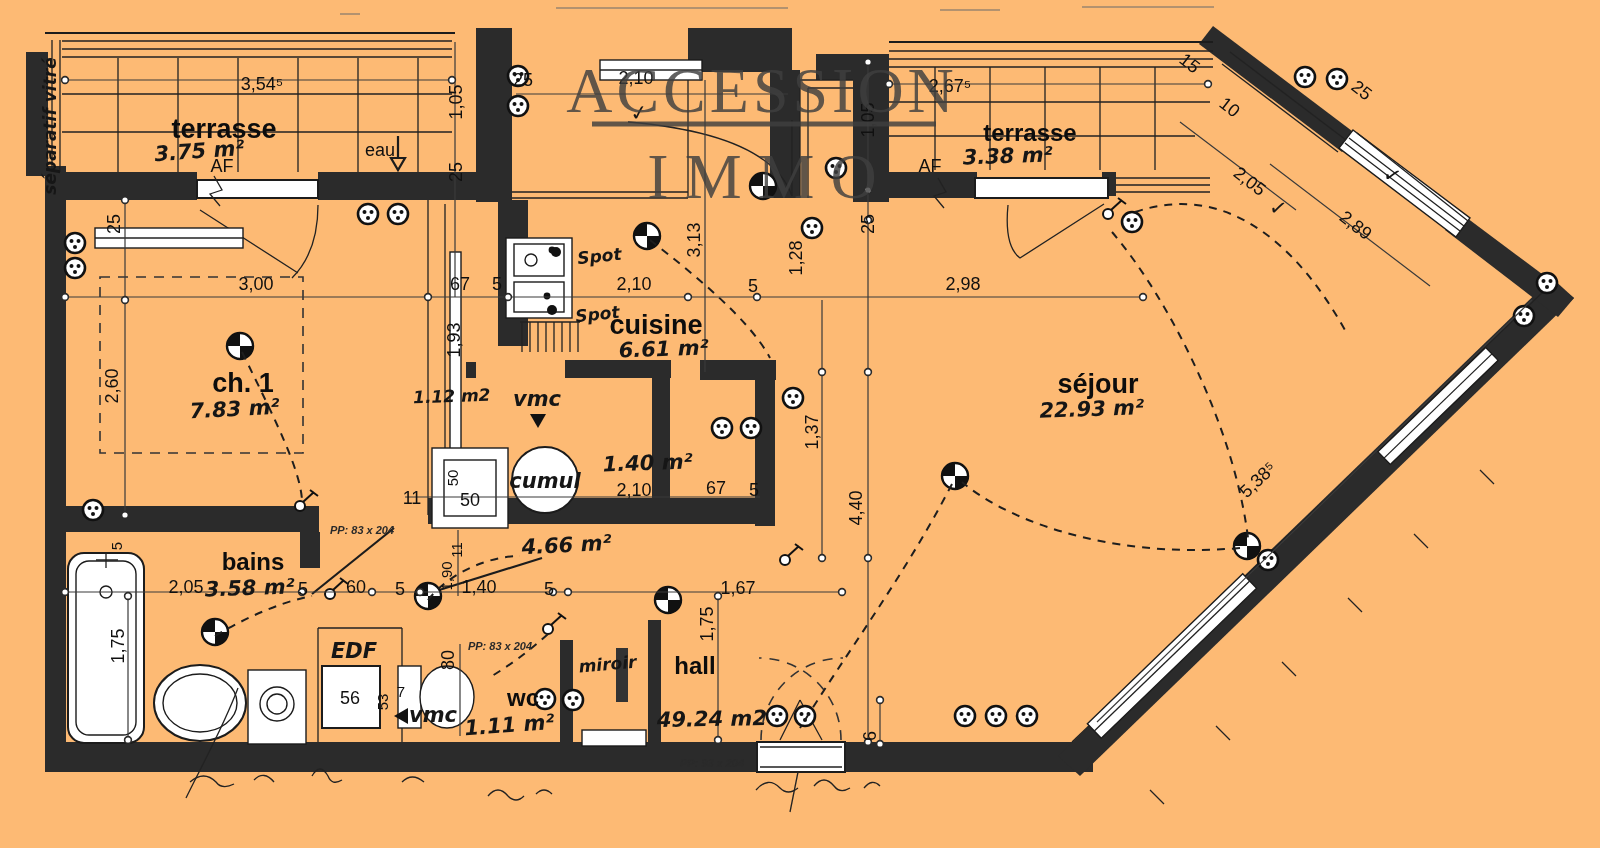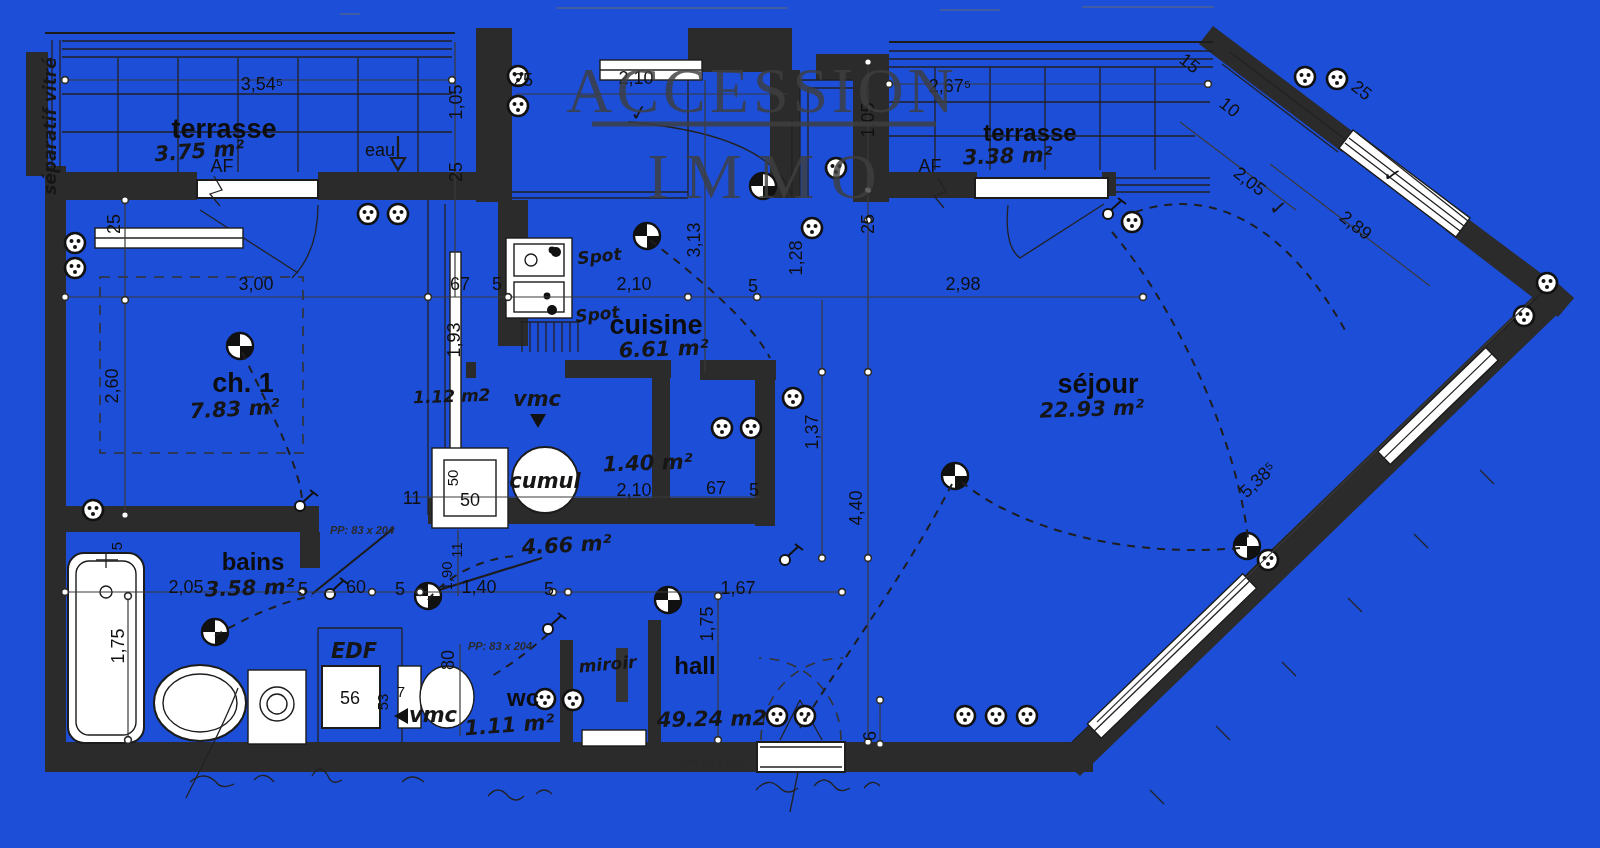--- a/index.html
+++ b/index.html
@@ -1,16 +1,16 @@
 <!DOCTYPE html>
 <html><head>
 <meta charset="utf-8">
 <style>
   html,body{margin:0;padding:0;background:#ffffff;}
-  .stage{position:relative;width:1600px;height:848px;background:#1d4ed8;overflow:hidden;
+  .stage{position:relative;width:1600px;height:848px;background:#fdba74;overflow:hidden;
          font-family:"Liberation Sans",sans-serif;}
   svg{display:block}
   .wall{fill:#2b2b2b;stroke:none}
   .ln{stroke:#1c1c1c;stroke-width:2.2;fill:none}
   .tln{stroke:#222;stroke-width:1.3;fill:none}
   .gln{stroke:#6b6b6b;stroke-width:1.2;fill:none}
   .dash{stroke:#1e1e1e;stroke-width:2;stroke-dasharray:8 7;fill:none}
   .dashthin{stroke:#333;stroke-width:1.6;stroke-dasharray:10 8;fill:none}
   .dimline{stroke:#3a3a3a;stroke-width:1.2;fill:none}
   .tick{fill:#fff;stroke:#2a2a2a;stroke-width:1.6}

